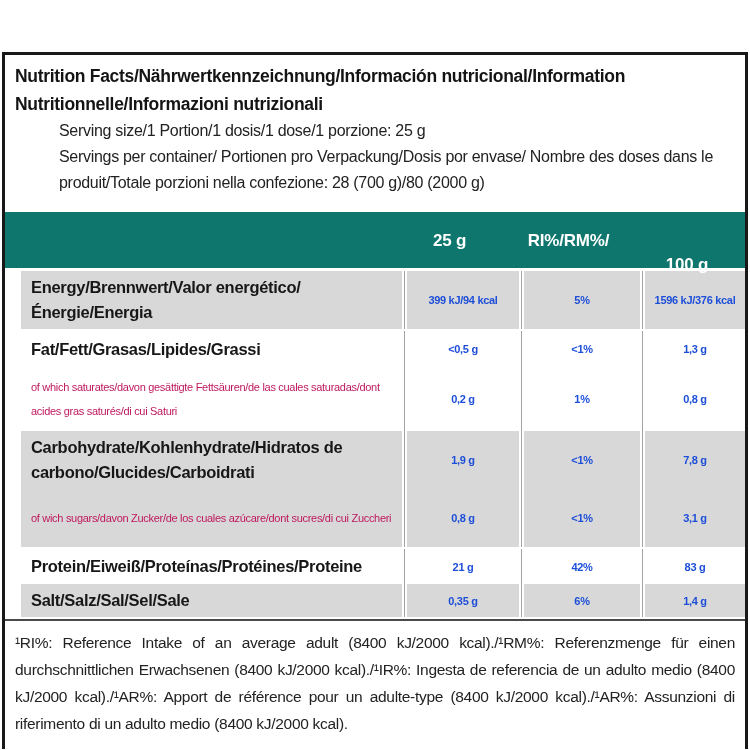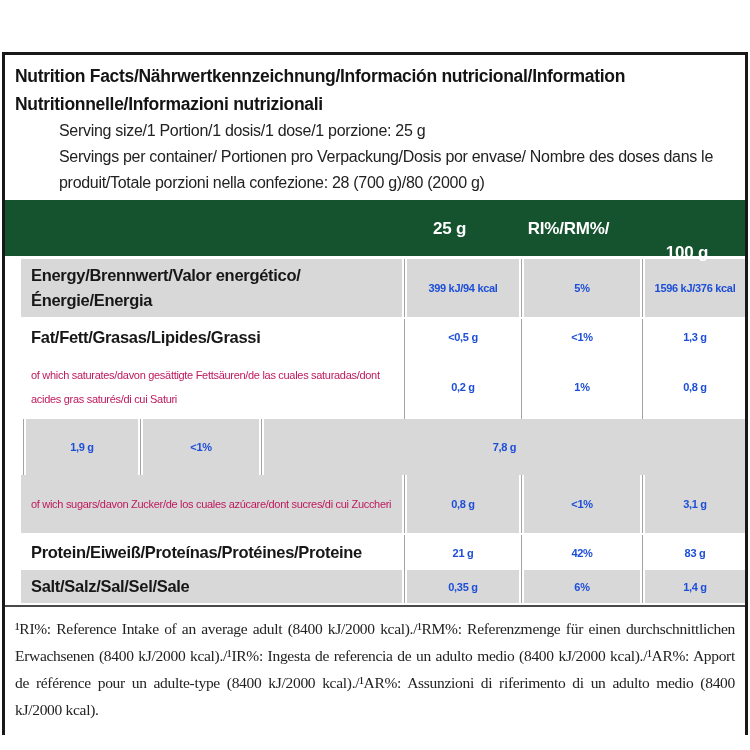--- a/index.html
+++ b/index.html
@@ -10,31 +10,31 @@
   }
   .box{
     margin:52px 2px 0 2px;
     width:740px;
     border:3px solid #181818;
     border-bottom:none;
     background:#ffffff;
     box-sizing:content-box;
   }
   
-  .head{padding:7px 10px 4px 10px;}
+  .head{padding:7px 10px 16px 10px;}
   .title{
     font-weight:bold;font-size:17.5px;line-height:28px;
     letter-spacing:-0.3px;color:#141414;
   }
   .meta-line{
     font-size:16px;line-height:26px;letter-spacing:-0.3px;color:#222;margin-left:44px;
   }
   
   .colhead{
-    display:flex;align-items:center;background:#14532d;color:#fff;
+    display:flex;align-items:center;background:#0f766e;color:#fff;
     height:56px;margin-bottom:3px;
   }
   .colhead .c-spacer{width:386px;}
   .colhead .c-val{
     width:117px;text-align:center;font-weight:bold;
     font-size:17px;line-height:21px;letter-spacing:-0.2px;
   }
   .colhead .c-val.wide{width:121px;}
   .colhead .c-val.last{flex:1;margin-top:48px;}
   
@@ -57,21 +57,21 @@
   }
   .v.m{width:116px;}
   .v.last{flex:1;}
   .h54{min-height:54px;} .h36{min-height:36px;} .h64{min-height:64px;}
   .h56{min-height:56px;} .h58{min-height:58px;} .h35{min-height:35px;}
   .h29{min-height:29px;}
   .gap2{height:2px;background:#fff;}
   .rule{height:2px;background:#4a4a4a;}
   .footnote{
     padding:8px 10px 12px 10px;font-size:15.5px;line-height:27px;
-    text-align:justify;letter-spacing:-0.3px;color:#222;font-family:Liberation Serif, serif;
+    text-align:justify;letter-spacing:-0.3px;color:#222;
   }
 </style>
 </head>
 <body>
 
 <div class="box">
 
   <div class="head">
     <div class="title">Nutrition Facts/Nährwertkennzeichnung/Información nutricional/Information Nutritionnelle/Informazioni nutrizionali</div>
     <div class="meta-line">Serving size/1 Portion/1 dosis/1 dose/1 porzione: 25 g</div>
@@ -113,20 +113,21 @@
     <div class="lab">of which saturates/davon gesättigte Fettsäuren/de las cuales saturadas/dont acides gras saturés/di cui Saturi</div>
     <div class="sep"></div>
     <div class="v">0,2 g</div>
     <div class="sep"></div>
     <div class="v m">1%</div>
     <div class="sep"></div>
     <div class="v last">0,8 g</div>
   </div>
 
   <div class="row gray bold h56">
+    <div class="lab">Carbohydrate/Kohlenhydrate/Hidratos de carbono/Glucides/Carboidrati</div>
     <div class="sep"></div>
     <div class="v">1,9 g</div>
     <div class="sep"></div>
     <div class="v m">&lt;1%</div>
     <div class="sep"></div>
     <div class="v last">7,8 g</div>
   </div>
 
   <div class="row gray sub h58">
     <div class="lab">of wich sugars/davon Zucker/de los cuales azúcare/dont sucres/di cui Zuccheri</div>

